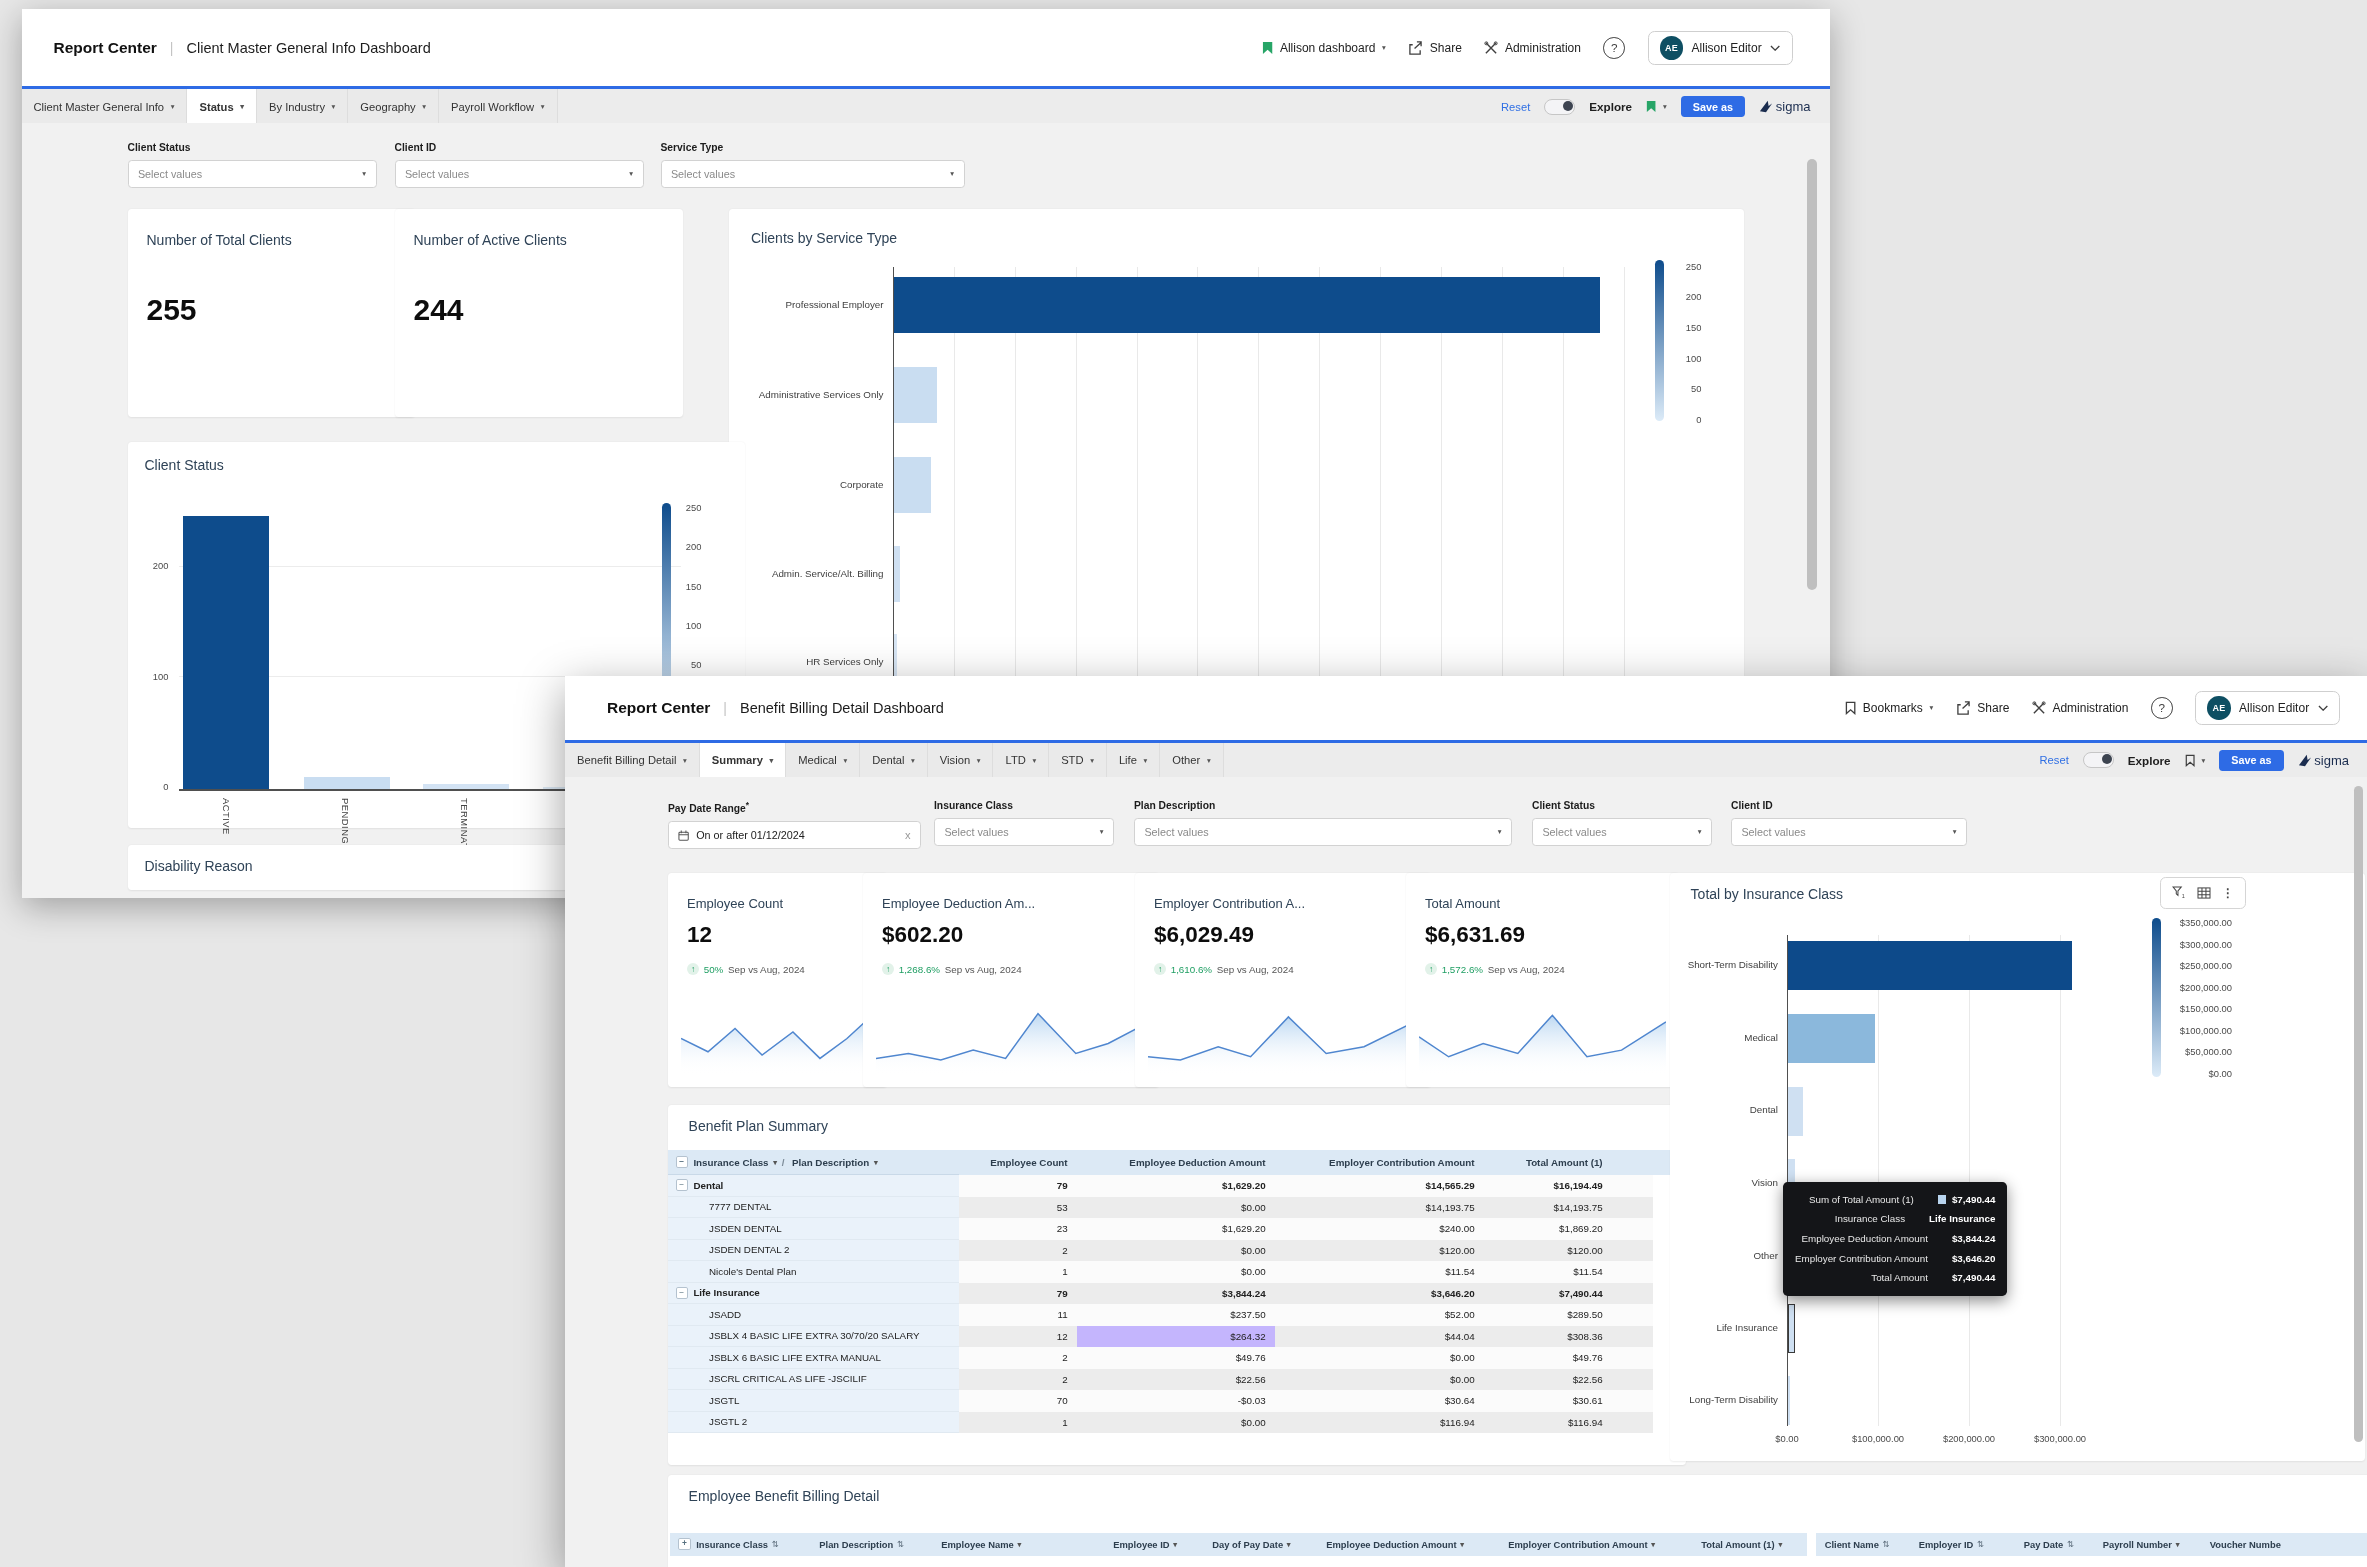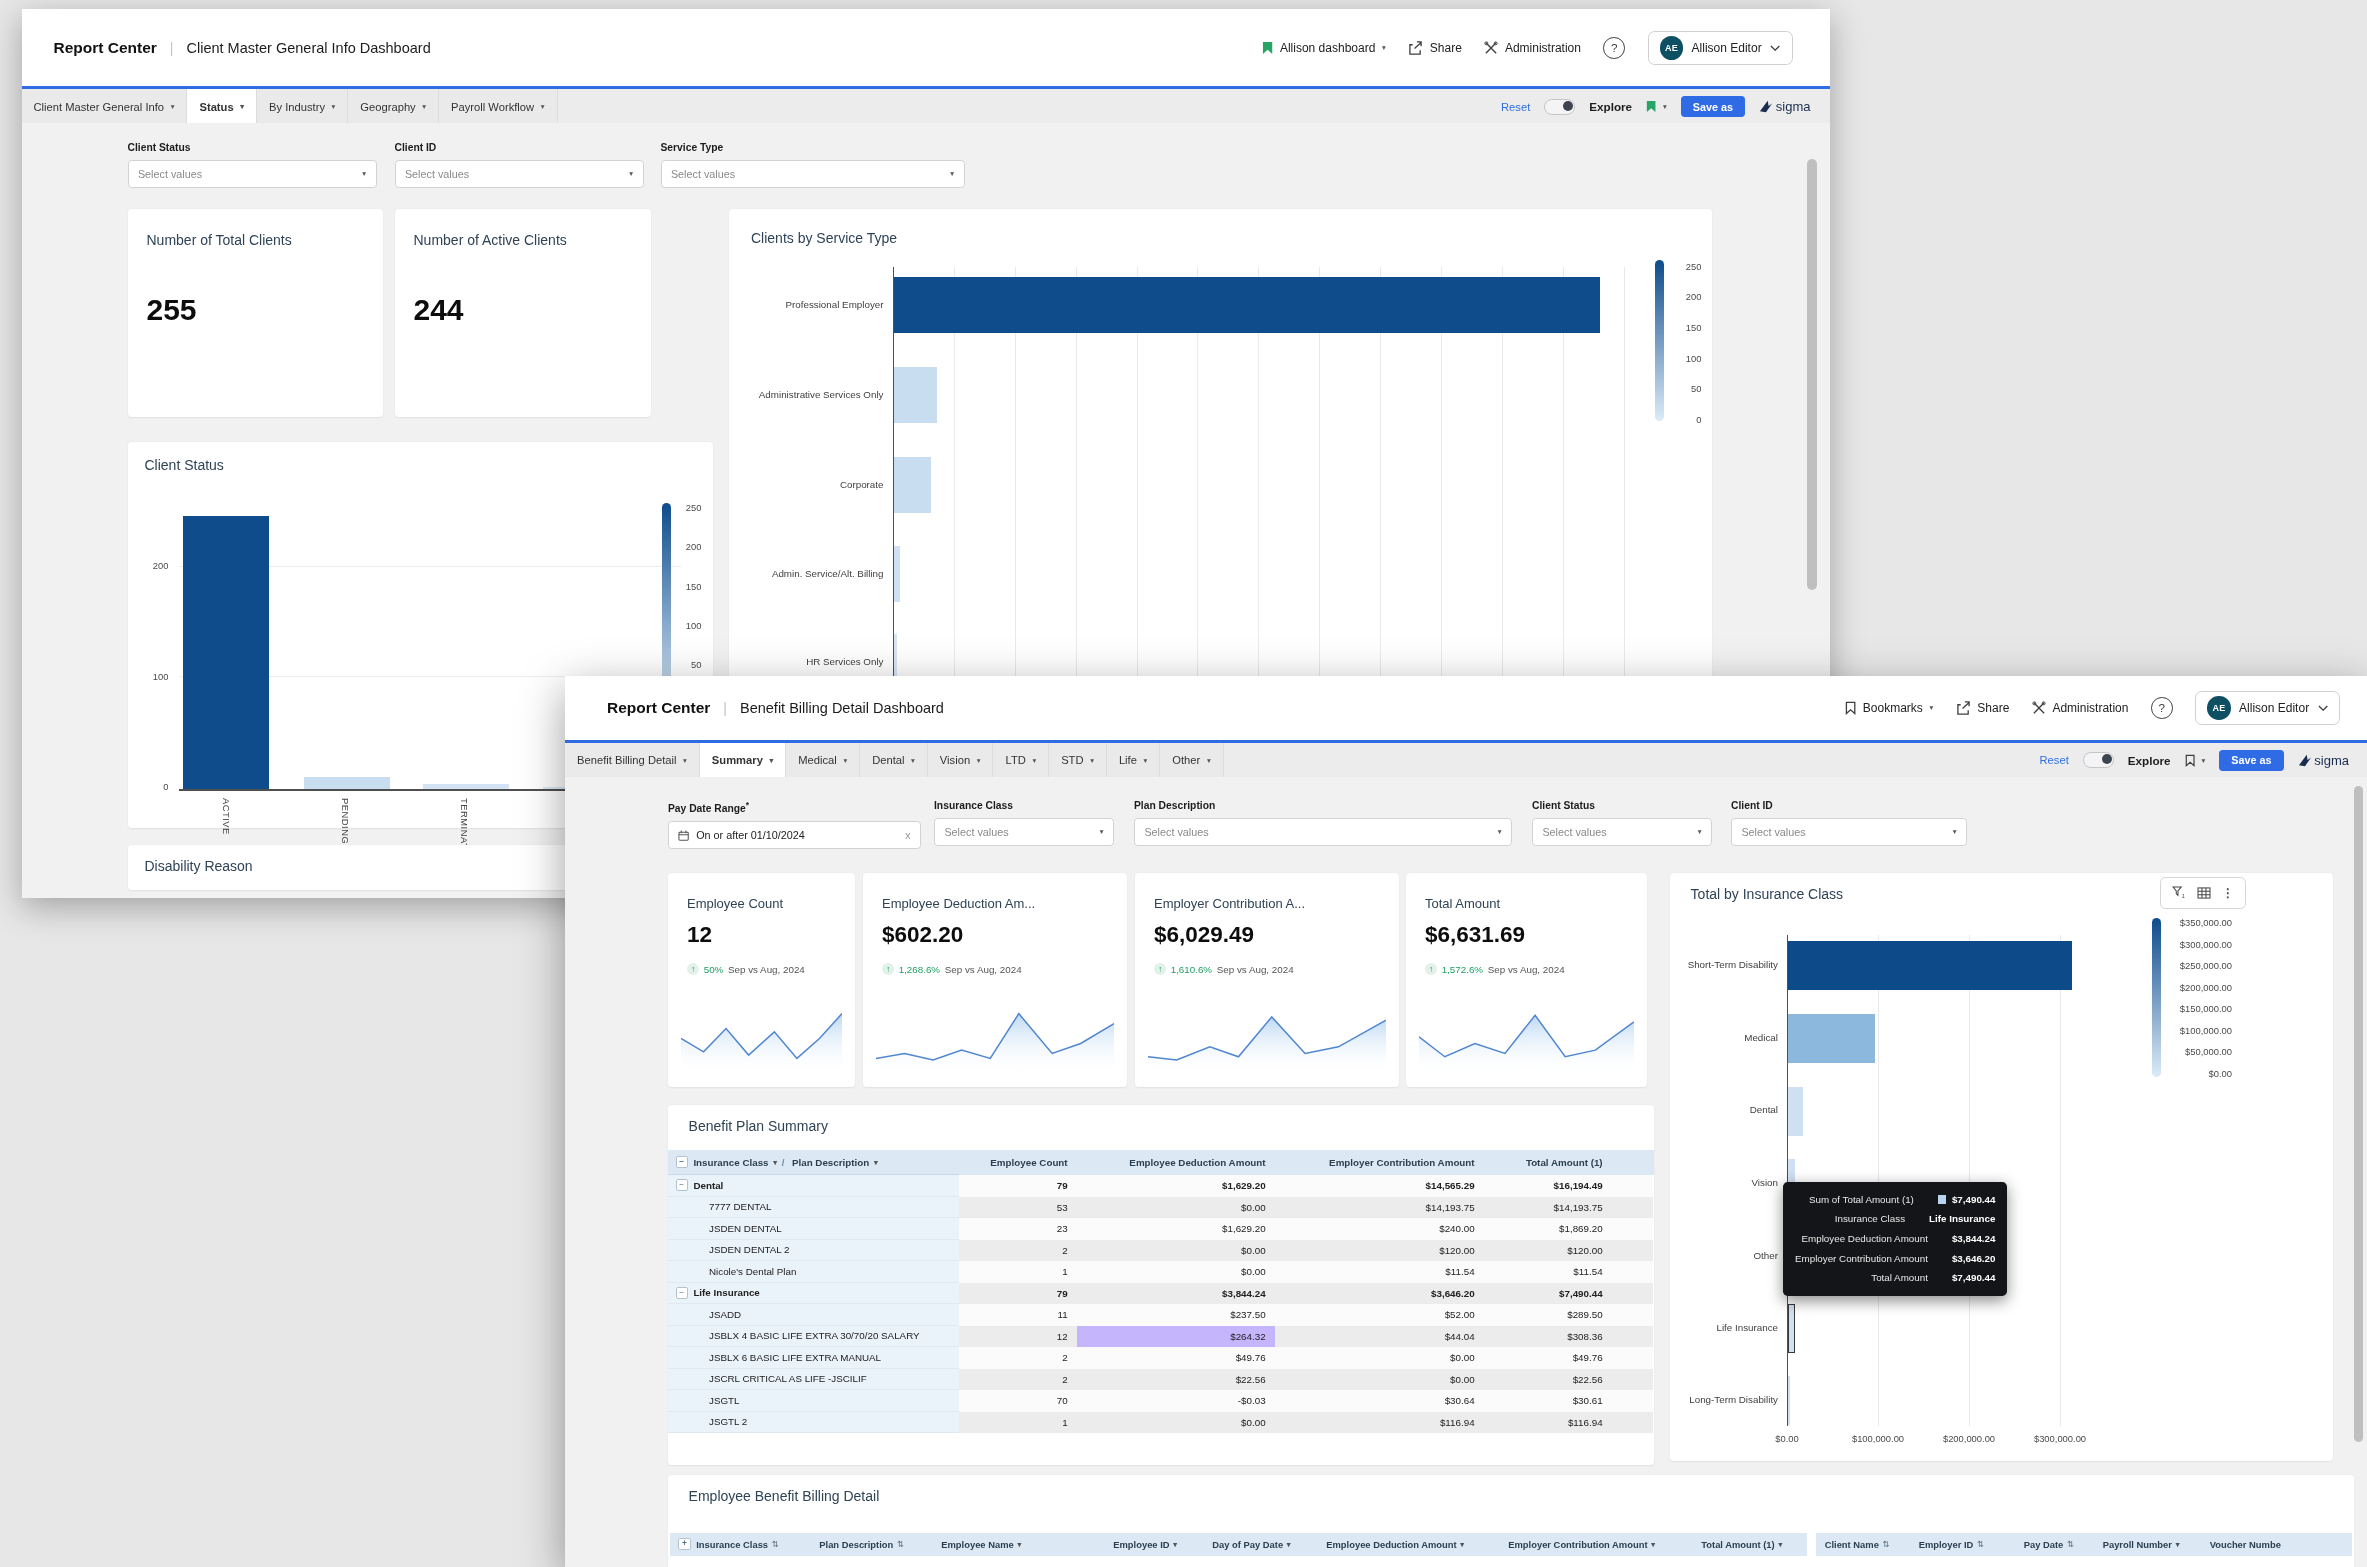--- a/index.html
+++ b/index.html
@@ -26,21 +26,21 @@
   .tab.active{background:#fff;font-weight:700;}
   .toolbar{display:flex;align-items:center;gap:14px;padding-right:19px;font-size:11.2px;}
   .reset{color:#2f6fe4;cursor:pointer;margin-left:32px;}
   .toggle{width:29px;height:14px;border-radius:8.4px;background:#f4f4f6;border:0.9px solid #c6c6c6;position:relative;cursor:pointer;}
   .knob{position:absolute;right:0.9px;top:0.9px;width:10.3px;height:10.3px;border-radius:50%;background:#3d4450;}
   .explore{font-weight:600;color:#1e1e1e;font-size:11.7px;}
   .save-btn{background:#2e6be5;color:#fff;border:none;border-radius:3.7px;font-size:10.8px;font-weight:600;padding:4.7px 12px;cursor:pointer;font-family:inherit;}
   .sigma{display:flex;align-items:center;gap:2.8px;font-size:13px;color:#1b2d4f;font-weight:500;}
   .win-body{position:absolute;left:0;right:0;bottom:0;background:#f1f1f1;}
   
-  .card{position:absolute;background:#fff;border-radius:3.7px;box-shadow:0 0.9px 1.9px rgba(0,0,0,.07);}
+  .card{position:absolute;background:#fff;border-radius:3.7px;box-shadow:0 0.9px 1.9px rgba(0,0,0,.07);padding-left:32px;}
   .card-title{position:absolute;font-size:14px;color:#2f4357;white-space:nowrap;}
   .filter{position:absolute;}
   .flabel{font-size:10.3px;font-weight:700;color:#1c1c1c;margin-bottom:6.6px;white-space:nowrap;}
   .flabel sup{font-size:8.4px;}
   .select{height:28px;background:#fff;border:0.9px solid #d2d2d2;border-radius:3.7px;display:flex;align-items:center;justify-content:space-between;padding:0 9.4px;font-size:10.8px;color:#8a8a8a;box-sizing:border-box;cursor:pointer;}
   .datechip{color:#222;justify-content:flex-start;gap:6.6px;}
   .datechip .x{margin-left:auto;color:#999;font-size:11.2px;}
   .kpi-title{position:absolute;left:19px;top:22.5px;font-size:13px;color:#2f4357;white-space:nowrap;overflow:hidden;}
   .kpi-value{position:absolute;left:19px;font-size:22.5px;font-weight:700;color:#0d0d0d;}
   .kpi-value.big{font-size:30px;}
@@ -370,21 +370,21 @@
   </div>
   <div class="win-body" style="top:101px;">
 
     <div class="filter" style="left:103px;top:23.4px;width:253px;">
       <div class="flabel"><span>Pay Date Range</span><sup>*</sup></div>
       <div class="select datechip">
         <svg width="11.2" height="11.2" viewBox="0 0 12 12">
             <rect x="1" y="2.5" width="10" height="8.5" rx="1" fill="none" stroke="#555" stroke-width="1.1"></rect>
             <path d="M3.5 0.5v3M8.5 0.5v3M1 5h10" stroke="#555" stroke-width="1.1"></path>
           </svg>
-        <span>On or after 01/10/2024</span>
+        <span>On or after 01/12/2024</span>
         <span class="x">x</span>
       </div>
     </div>
     <div class="filter" style="left:369px;top:23.4px;width:180px;">
       <div class="flabel">Insurance Class</div>
       <div class="select">
           <span>Select values</span>
           <span class="caret">▾</span>
         </div>
     </div>

